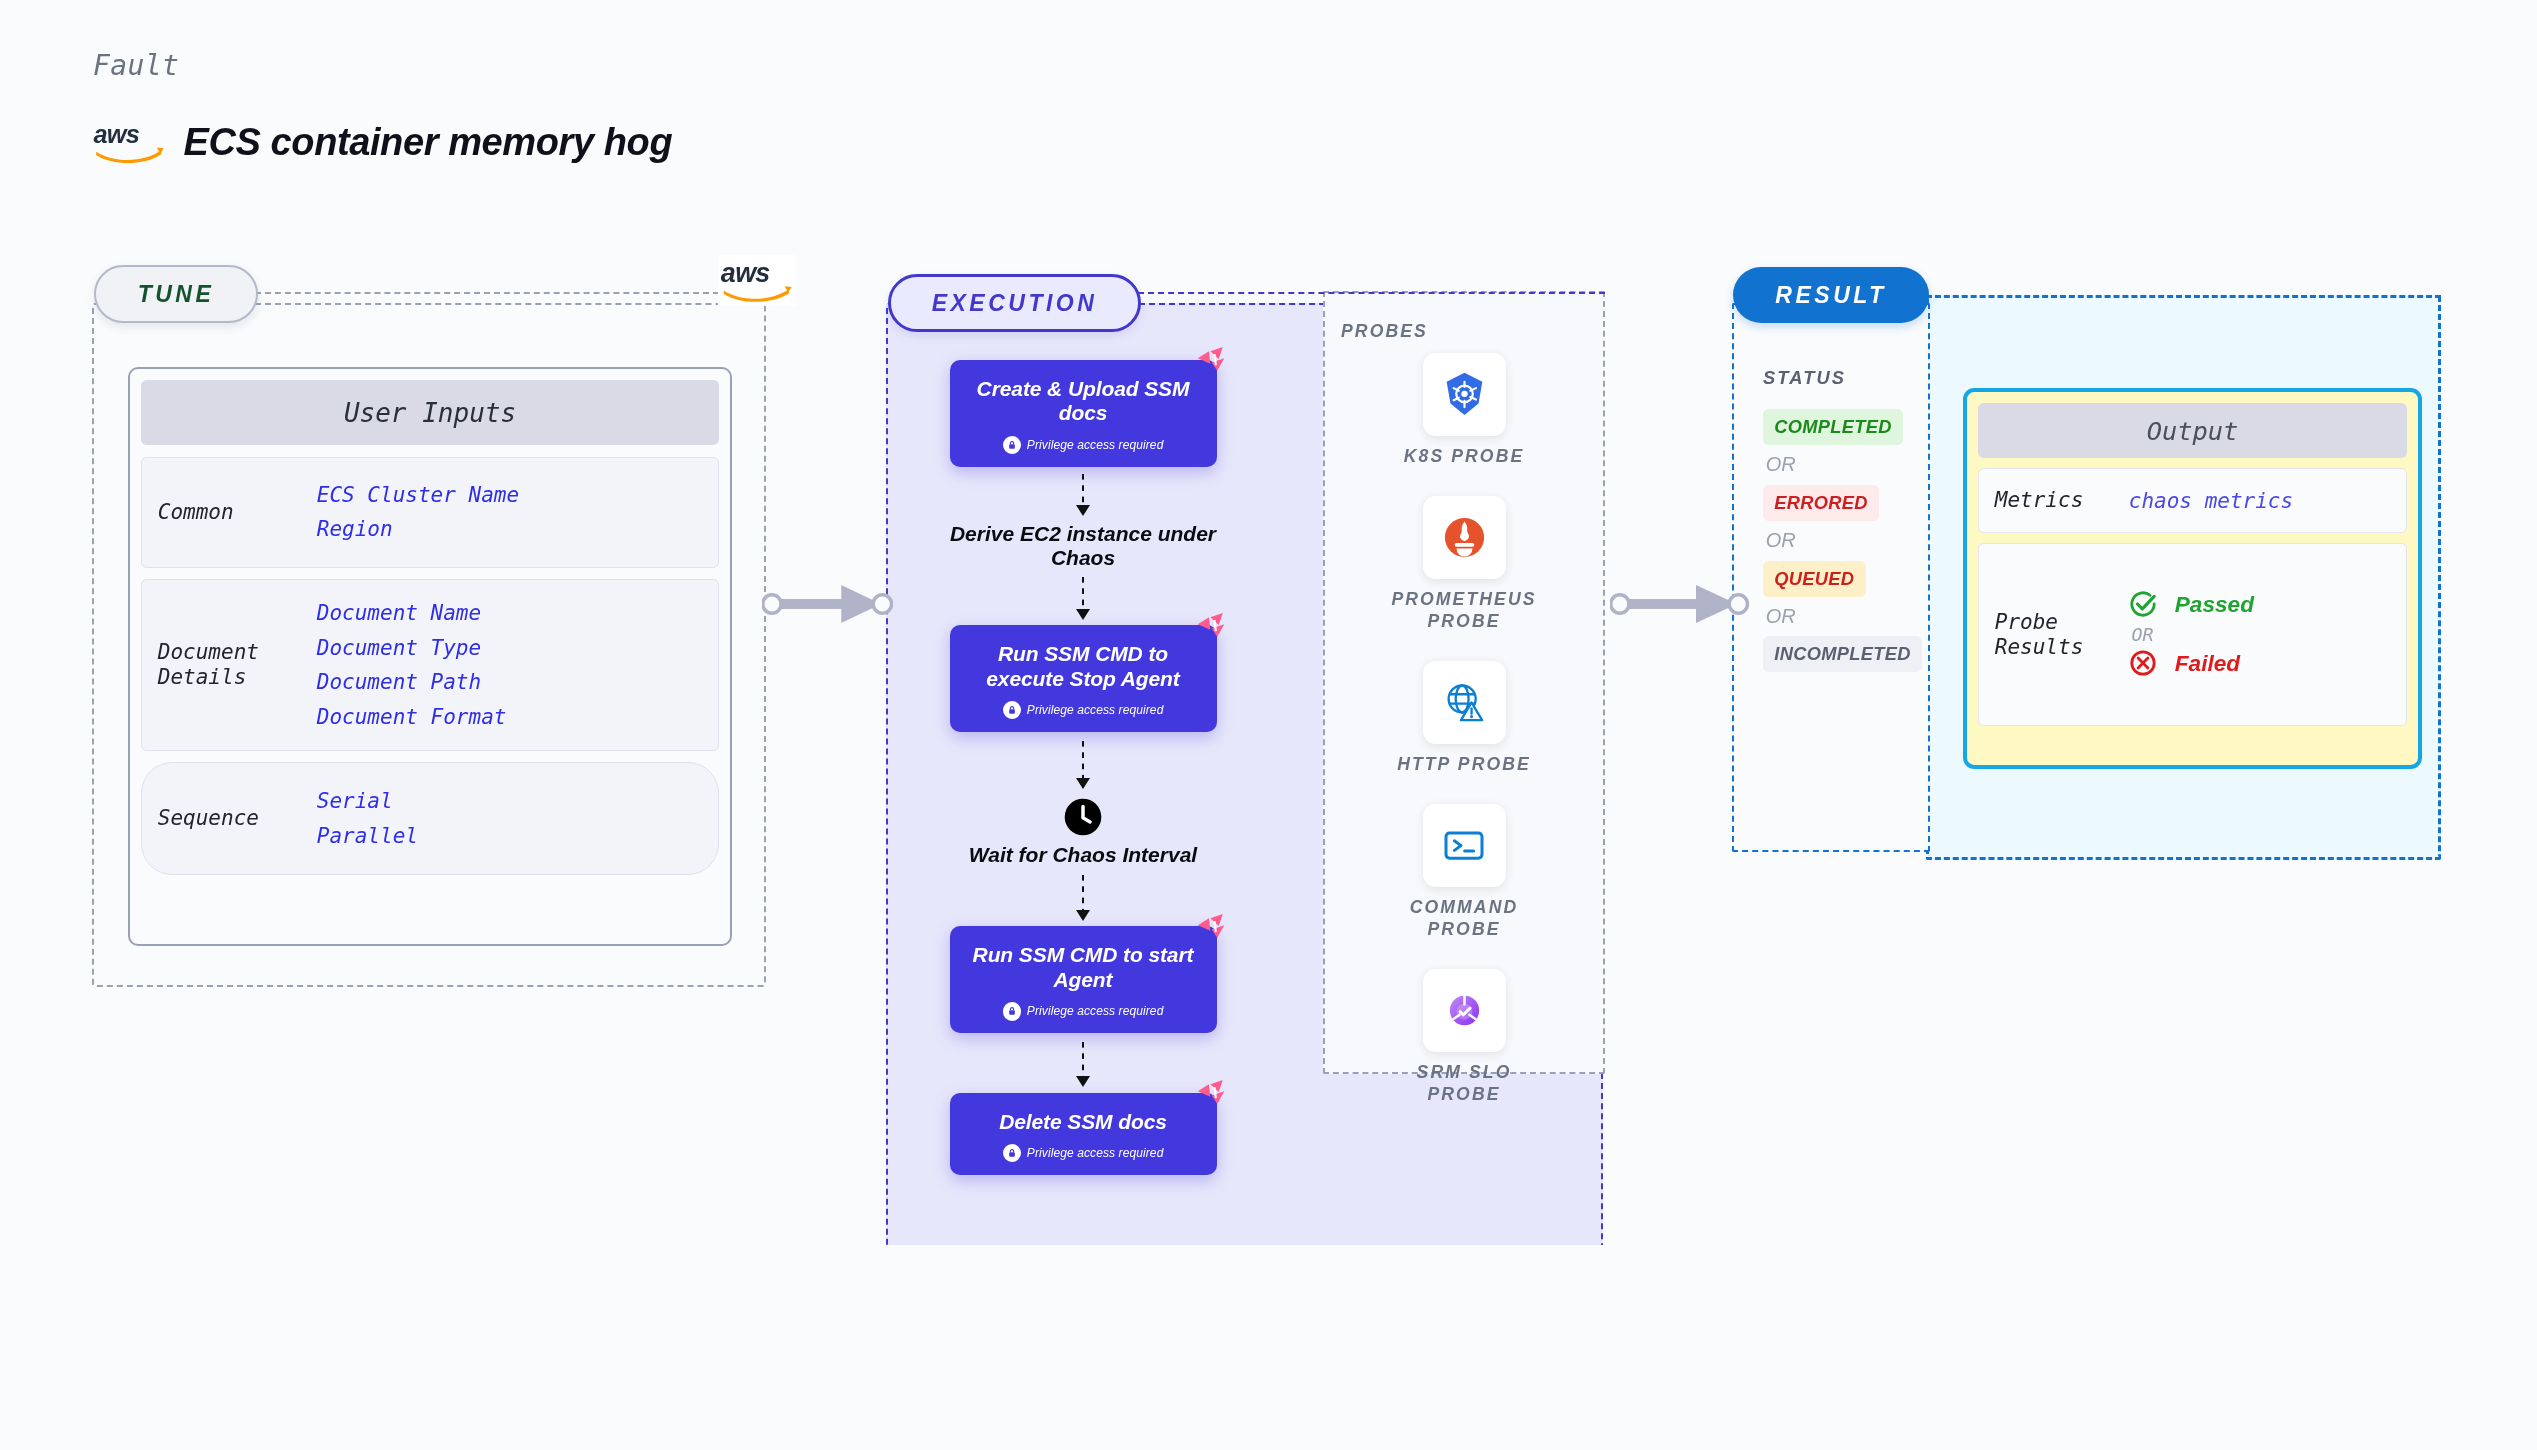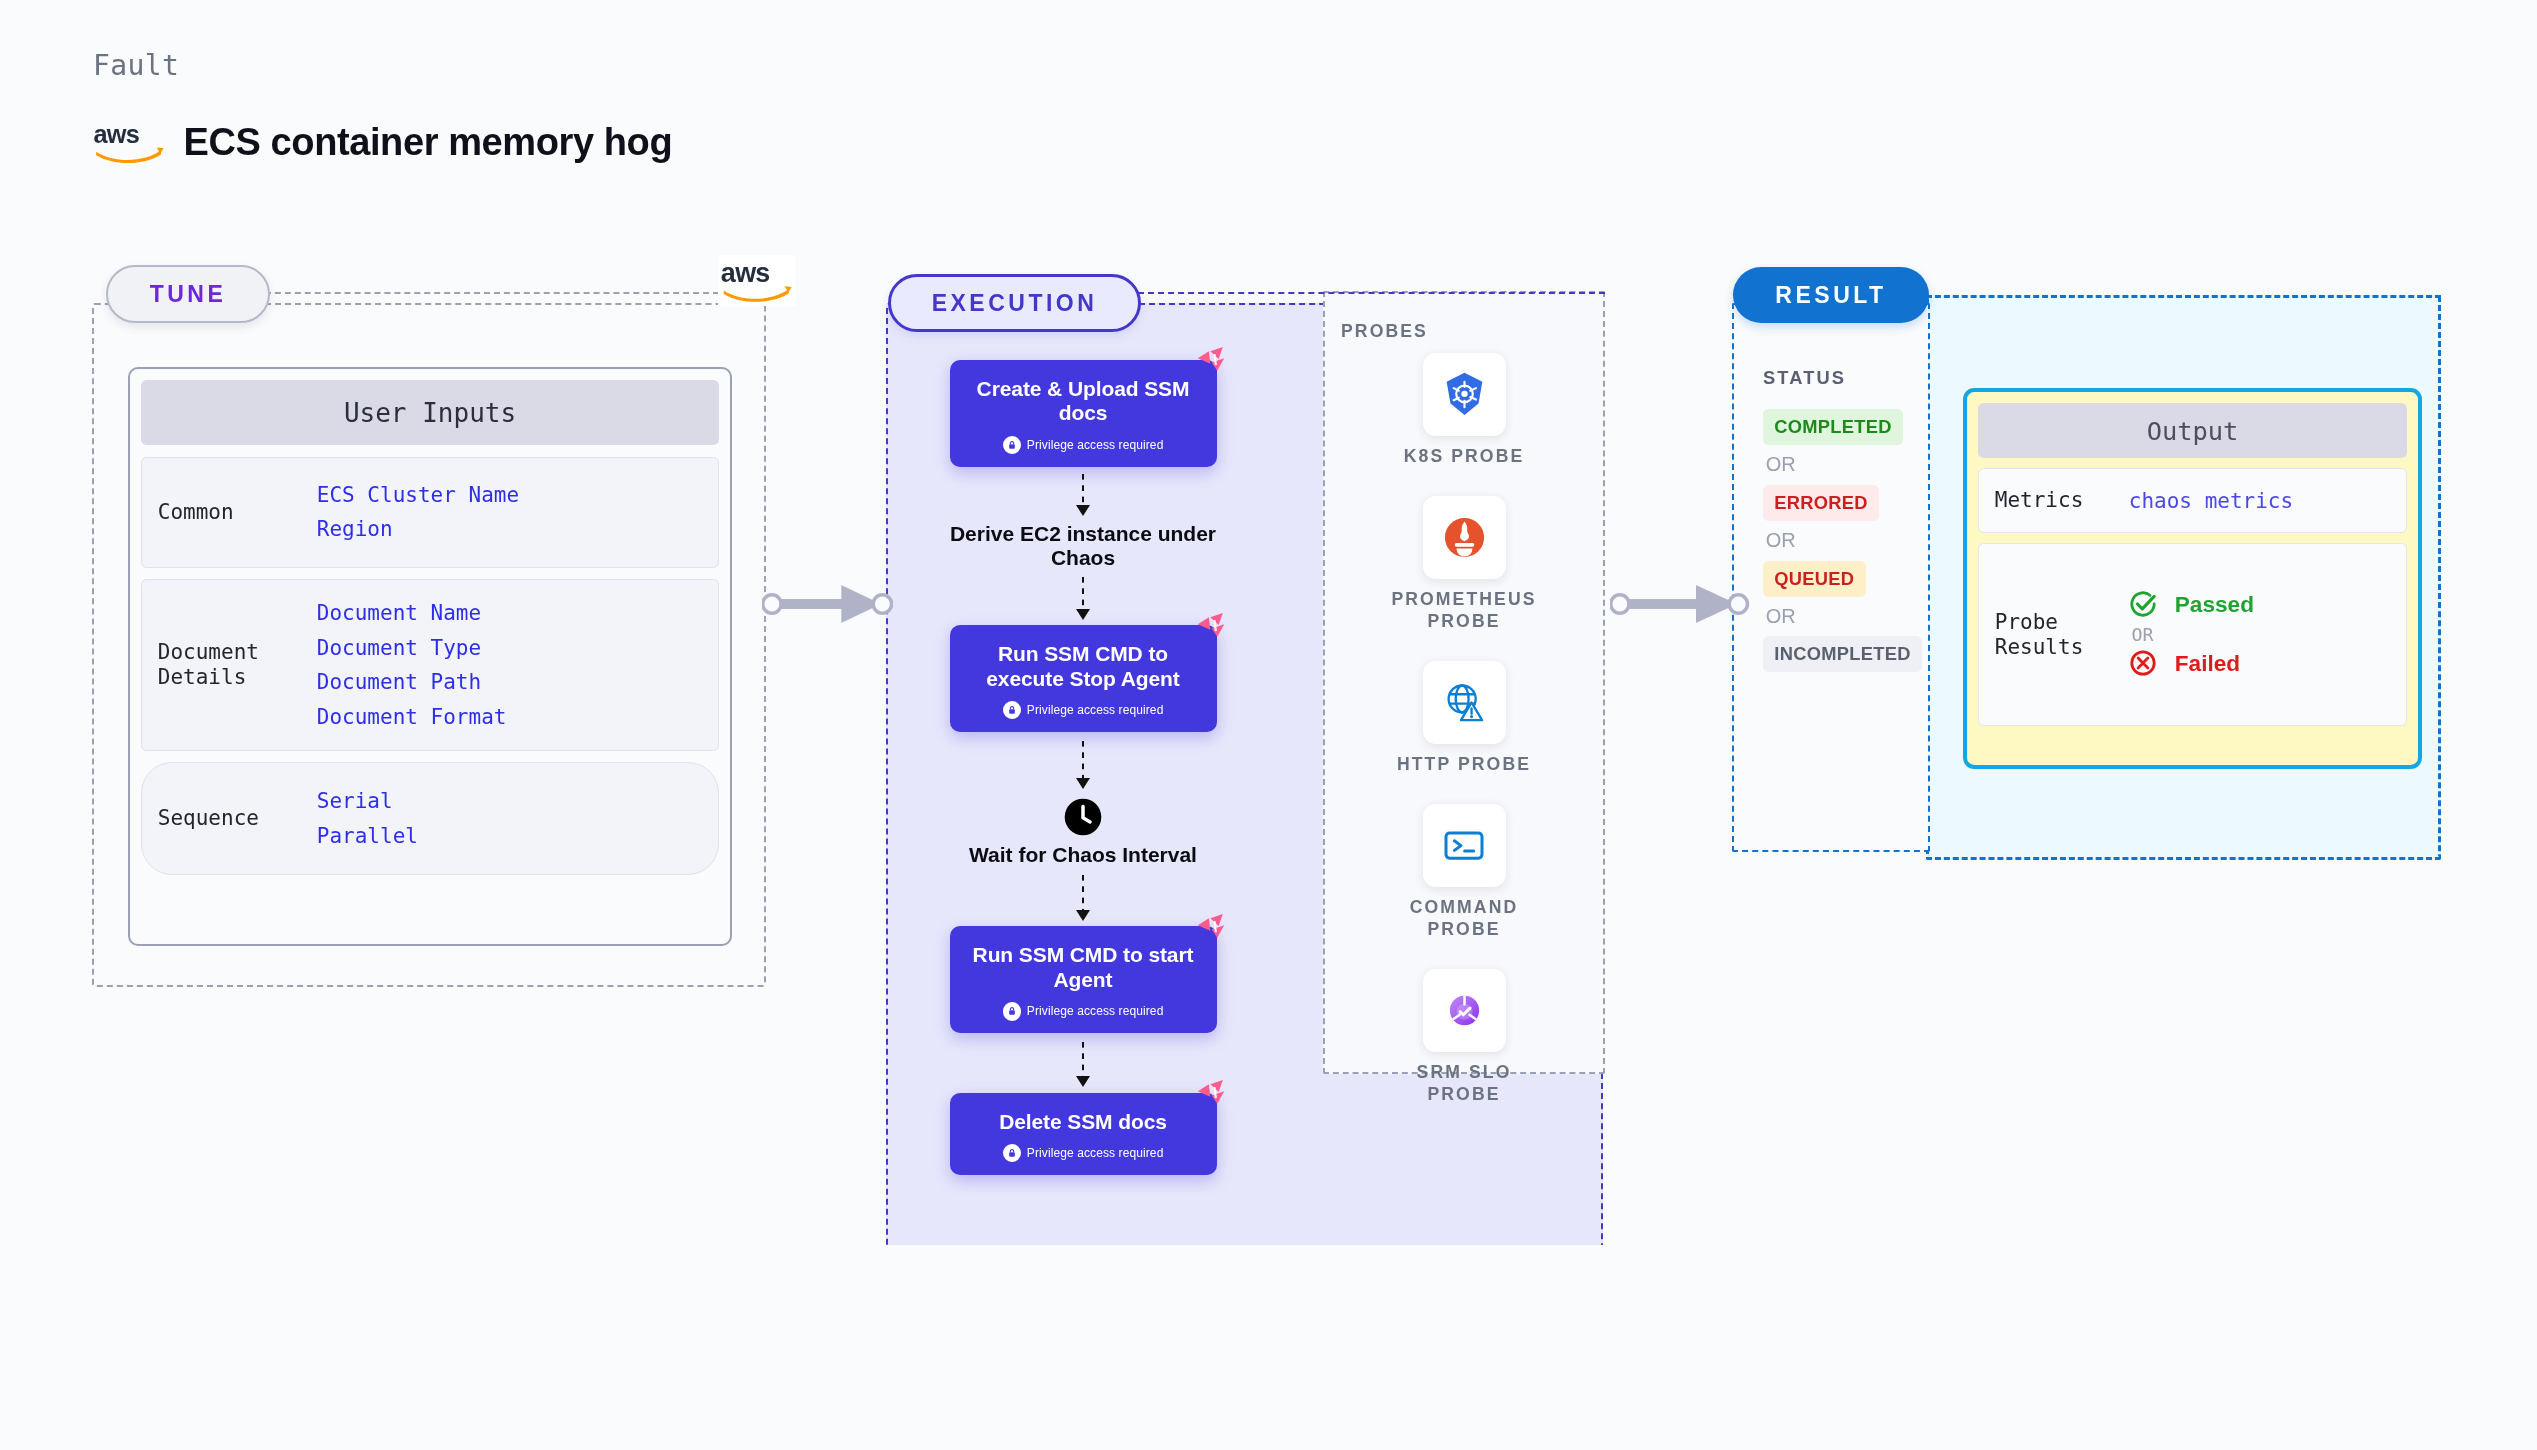--- a/index.html
+++ b/index.html
@@ -7,20 +7,21 @@
     padding: 0;
     background: #fafbfc;
   }
   #root {
     position: relative;
     width: 2538px;
     height: 1245px;
     background: #fafbfc;
     font-family: "Liberation Sans", sans-serif;
     overflow: hidden;
+    font-style: italic;
   }
 
   
   .hdr-kicker {
     position: absolute;
     left: 93px;
     top: 49px;
     font-family: "DejaVu Sans Mono", monospace;
     font-size: 28px;
     color: #6b7280;
@@ -62,24 +63,24 @@
   }
 
   
   #tune-box {
     left: 92px; top: 303px; width: 674px; height: 684px;
     border: 2.1px dashed #9aa1b4;
     border-radius: 2.8px;
     background: #fafbfd;
   }
   #tune-badge {
-    left: 106px; top: 265px; width: 164px; height: 58px;
+    left: 94px; top: 265px; width: 164px; height: 58px;
     background: #f1f2f6;
     border: 2.8px solid #b4b9c9;
-    color: #6d28d9;
+    color: #14532d;
     font-size: 23px;
     box-shadow: 0 4.2px 10px rgba(40,45,70,0.10);
   }
   #tune-dash-line {
     position: absolute;
     left: 255px; top: 292px; width: 464px; height: 0;
     border-top: 2.1px dashed #9aa1b4;
     z-index: 5;
   }
   .aws-corner {

